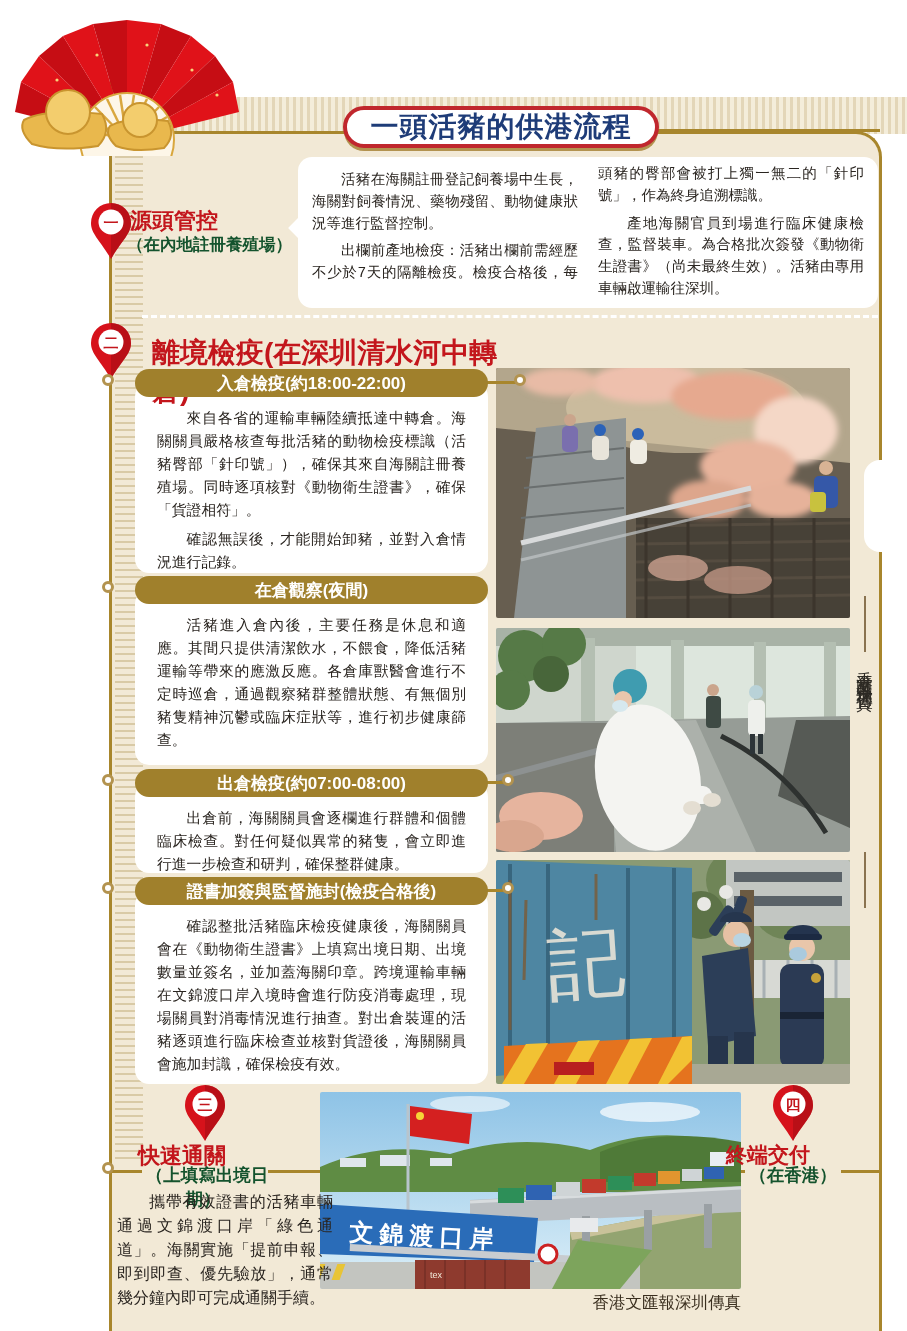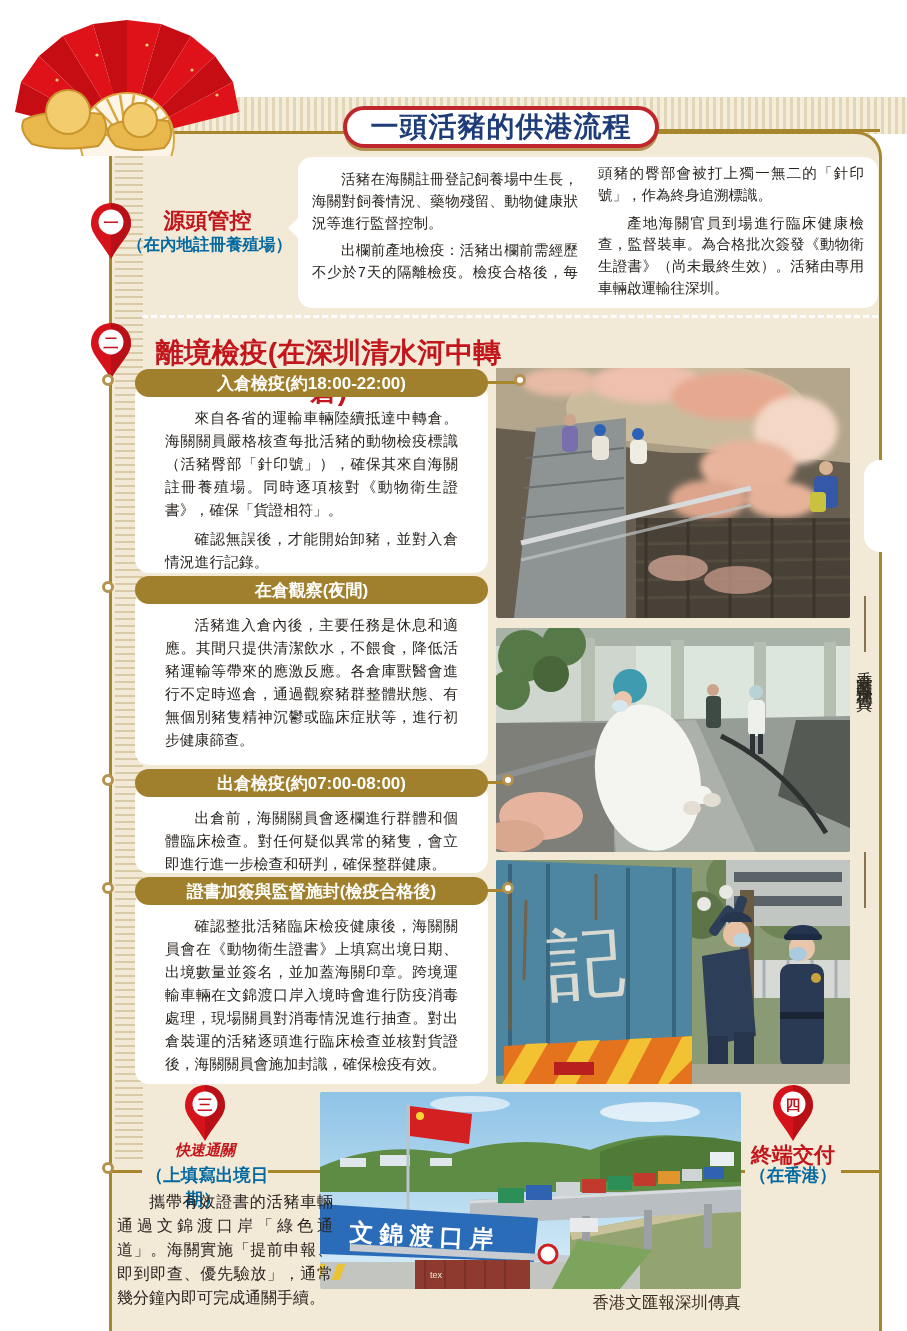--- a/index.html
+++ b/index.html
@@ -20,36 +20,36 @@
 
   
   .title-pill{left:343px;top:106px;width:316px;height:42px;background:#ffffff;
               border:4px solid #c0272d;border-radius:26px;z-index:3;
               box-shadow:0 4px 0 -1px #b3934f;display:flex;align-items:center;justify-content:center;}
   .title-pill span{font-size:28px;font-weight:bold;color:#1e3c78;letter-spacing:1px;text-align:right;}
   .title-line{left:655px;top:129px;width:225px;height:3px;background:#a8862c;z-index:2;}
 
   
   .pin{width:40px;height:56px;z-index:4;}
-  .sec-label{color:#c3161c;font-weight:bold;text-align:center;z-index:3;}
-  .sec-sub{color:#0369a1;font-weight:bold;text-align:center;z-index:3;}
+  .sec-label{color:#c3161c;font-weight:bold;z-index:3;}
+  .sec-sub{color:#14532d;font-weight:bold;text-align:center;z-index:3;}
 
   
   .wbox{background:#ffffff;border-radius:14px;z-index:1;}
   .wbox p{margin:6px 0;text-indent:2em;text-align:justify;}
   .s1-box{left:298px;top:157px;width:580px;height:151px;padding:7px 14px;font-size:14.5px;line-height:1.5;}
   .s1-cols{column-count:2;column-gap:20px;height:100%;font-family:Liberation Mono, monospace;}
   .s1-tail{left:291px;top:221px;width:14px;height:14px;background:#fff;transform:rotate(45deg);}
 
   .dashes{left:142px;top:315px;width:736px;height:0;border-top:3px dashed #ffffff;z-index:2;}
 
   
   .pill{left:135px;width:353px;height:28px;background:#a0802c;border-radius:14px;z-index:3;
         color:#fff;font-weight:bold;font-size:17px;display:flex;align-items:center;justify-content:center;}
-  .sbox{left:135px;width:353px;padding:18px 30px 6px;font-size:14.8px;line-height:1.55;}
+  .sbox{left:135px;width:353px;padding:18px 22px 6px;font-size:14.8px;line-height:1.55;}
   .conn{height:3px;background:#a8862c;z-index:2;}
   .dot{width:12px;height:12px;border-radius:50%;background:#fff;border:3px solid #b3934f;z-index:3;}
   .node{width:12px;height:12px;border-radius:50%;background:#fff;border:3px solid #b3934f;z-index:4;}
 
   .photo{z-index:1;border-radius:2px;overflow:hidden;}
   .vcredit{left:850px;top:658px;width:26px;height:190px;writing-mode:vertical-rl;
            font-size:16.5px;letter-spacing:3px;color:#2d2a24;z-index:2;}
   .vline{width:2px;background:#8a7350;z-index:2;}
 
   .hline{left:112px;top:1170px;width:768px;height:3px;background:#a8862c;z-index:0;}
@@ -424,21 +424,21 @@
     <polygon points="258,148 332,158 300,197 232,197" fill="#7da45c"></polygon>
   </svg>
   <div class="abs caption">香港文匯報深圳傳真</div>
 
   <svg class="abs pin" style="left:185px;top:1085px;" viewBox="0 0 40 56">
     <path d="M20 0a20 20 0 0 1 20 20c0 11-9 17-20 36C9 37 0 31 0 20A20 20 0 0 1 20 0Z" fill="#d6121b"></path>
     <path d="M20 0a20 20 0 0 1 20 20c0 11-9 17-20 36Z" fill="#a30d14" opacity="0.55"></path>
     <circle cx="20" cy="19" r="12.5" fill="#ffffff"></circle>
     <text x="20" y="25" text-anchor="middle" font-size="15" font-weight="bold" fill="#c3161c">三</text>
   </svg>
-  <div class="abs sec-label" style="left:138px;top:1141px;width:134px;font-size:15px;font-style:italic;">快速通關</div>
+  <div class="abs sec-label" style="left:138px;top:1141px;width:134px;font-size:22px;">快速通關</div>
   <div class="abs sec-sub" style="left:126px;top:1163px;width:158px;font-size:17.5px;z-index:2;"><span class="sub-mask">（上填寫出境日期）</span></div>
   <div class="abs s34-para" style="left:113px;top:1186px;width:224px;font-size:16px;">
     <p>攜帶有效證書的活豬車輛通過文錦渡口岸「綠色通道」。海關實施「提前申報、即到即查、優先驗放」，通常幾分鐘內即可完成通關手續。</p>
   </div>
 
   <svg class="abs pin" style="left:773px;top:1085px;" viewBox="0 0 40 56">
     <path d="M20 0a20 20 0 0 1 20 20c0 11-9 17-20 36C9 37 0 31 0 20A20 20 0 0 1 20 0Z" fill="#d6121b"></path>
     <path d="M20 0a20 20 0 0 1 20 20c0 11-9 17-20 36Z" fill="#a30d14" opacity="0.55"></path>
     <circle cx="20" cy="19" r="12.5" fill="#ffffff"></circle>
     <text x="20" y="25" text-anchor="middle" font-size="15" font-weight="bold" fill="#c3161c">四</text>

